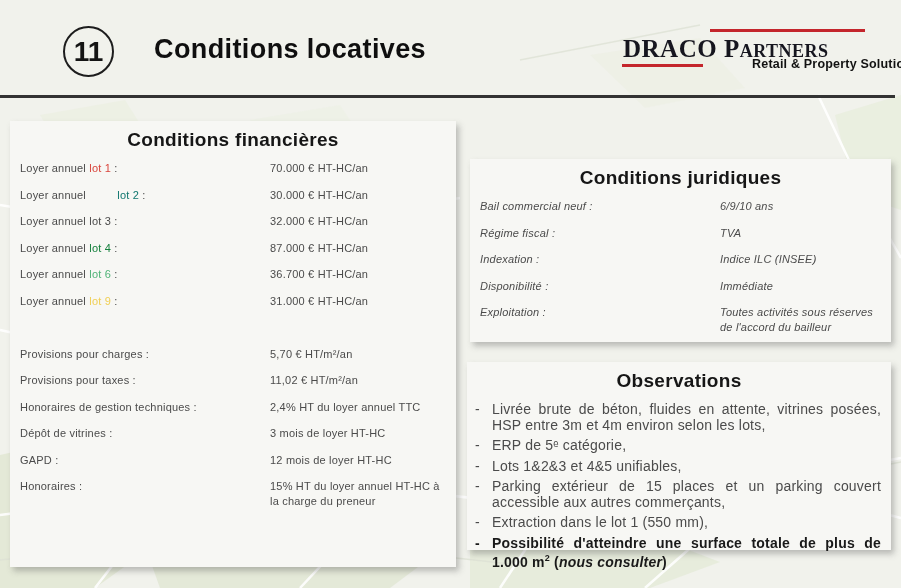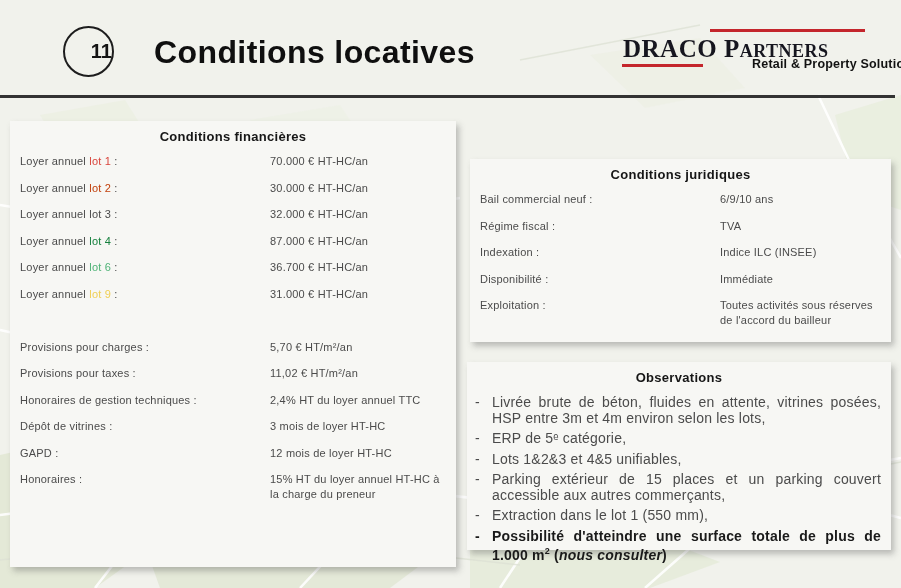--- a/index.html
+++ b/index.html
@@ -3,49 +3,49 @@
 <meta charset="utf-8">
 <style>
   * { margin:0; padding:0; box-sizing:border-box; }
   html,body { width:901px; height:588px; }
   body { font-family:"Liberation Sans","DejaVu Sans",sans-serif; }
   .canvas { position:relative; width:901px; height:588px; overflow:hidden; background:#f1f2ec; }
   .map-bg { position:absolute; left:0; top:0; z-index:0; }
 
   
   .slide-circle { position:absolute; left:63px; top:26px; width:51px; height:51px;
-    border:2.5px solid #1d1d1d; border-radius:50%; display:flex; align-items:center; justify-content:flex-end;
-    font-size:20px; font-weight:bold; color:#141414; z-index:2; }
-  .page-title { position:absolute; left:154px; top:34px; font-size:32px; font-weight:bold;
+    border:2.5px solid #1d1d1d; border-radius:50%; display:flex; align-items:center; justify-content:center;
+    font-size:28px; font-weight:bold; color:#141414; z-index:2; }
+  .page-title { position:absolute; left:154px; top:34px; font-size:27px; font-weight:bold;
     color:#0f0f0f; letter-spacing:.4px; z-index:2; }
   .divider { position:absolute; left:0; top:95px; width:895px; height:2.5px; background:#333; z-index:2; }
 
   .logo { position:absolute; left:615px; top:24px; width:275px; height:55px; z-index:2; }
   .logo-bar-top { position:absolute; left:95px; top:5px; width:155px; height:3px; background:#c4262c; }
   .logo-name { position:absolute; left:8px; top:11px; font-family:"Liberation Serif","DejaVu Serif",serif;
     font-weight:bold; font-size:25px; color:#16161f; letter-spacing:.5px; white-space:nowrap; }
   .logo-name .sc { font-variant:small-caps; }
   .logo-bar-bottom { position:absolute; left:7px; top:40px; width:81px; height:3px; background:#c4262c; }
   .logo-tagline { position:absolute; left:93px; top:33px; width:180px; font-size:12.5px; font-weight:bold;
     color:#121212; letter-spacing:.2px; white-space:nowrap;padding-left:44px; }
 
   
   .panel { position:absolute; background:#f7f7f4; box-shadow:3px 4px 6px rgba(80,80,80,.35); z-index:1;
     color:#4b4b4b; }
-  .panel-title { text-align:center; font-size:13px; font-weight:bold; color:#161616; letter-spacing:.3px;
+  .panel-title { text-align:center; font-size:19px; font-weight:bold; color:#161616; letter-spacing:.3px;
     margin:8px 0 10px 0; }
 
   .panel-financial { left:10px; top:121px; width:446px; height:446px; }
   .panel-legal     { left:470px; top:159px; width:421px; height:183px; }
   .panel-obs       { left:467px; top:362px; width:424px; height:188px; }
 
   .row { display:grid; padding:0 12px 0 10px; margin-bottom:11.5px;
     font-size:11px; line-height:15px; letter-spacing:.2px; }
   .panel-financial .row { grid-template-columns:250px 1fr; }
-  .panel-legal .row { grid-template-columns:240px 1fr; }
+  .panel-legal .row { grid-template-columns:240px 1fr;font-style:italic; }
   .row .val { padding-right:2px; }
   .row-gap { height:26.5px; }
 
   
   .obs-list { padding:0 10px 0 8px; }
   .obs-item { position:relative; padding-left:17px; margin-bottom:5px;
     font-size:14px; line-height:15.5px; letter-spacing:.2px; text-align:justify; }
   .obs-item .dash { position:absolute; left:0; top:0; }
   .obs-item.bold { font-weight:bold; color:#1a1a1a; }
   .obs-item.bold sup { font-size:9px; }
@@ -98,21 +98,21 @@
   </div>
 
   <div class="panel panel-financial">
     <div class="panel-title">Conditions financières</div>
 
     <div class="row">
         <div class="lbl"><span>Loyer annuel </span><span class="lot" style="color: rgb(217, 69, 60);">lot 1</span><span> :</span></div>
         <div class="val">70.000 € HT-HC/an</div>
       </div>
       <div class="row">
-        <div class="lbl"><span>Loyer annuel </span><span class="lot" style="color: #c2410c;">lot 2</span><span> :</span></div>
+        <div class="lbl"><span>Loyer annuel </span><span class="lot" style="color: #0f766e; margin-left: 28px;">lot 2</span><span> :</span></div>
         <div class="val">30.000 € HT-HC/an</div>
       </div>
       <div class="row">
         <div class="lbl"><span>Loyer annuel </span><span class="lot">lot 3</span><span> :</span></div>
         <div class="val">32.000 € HT-HC/an</div>
       </div>
       <div class="row">
         <div class="lbl"><span>Loyer annuel </span><span class="lot" style="color: #15803d; margin-top: 39px;">lot 4</span><span> :</span></div>
         <div class="val">87.000 € HT-HC/an</div>
       </div>

